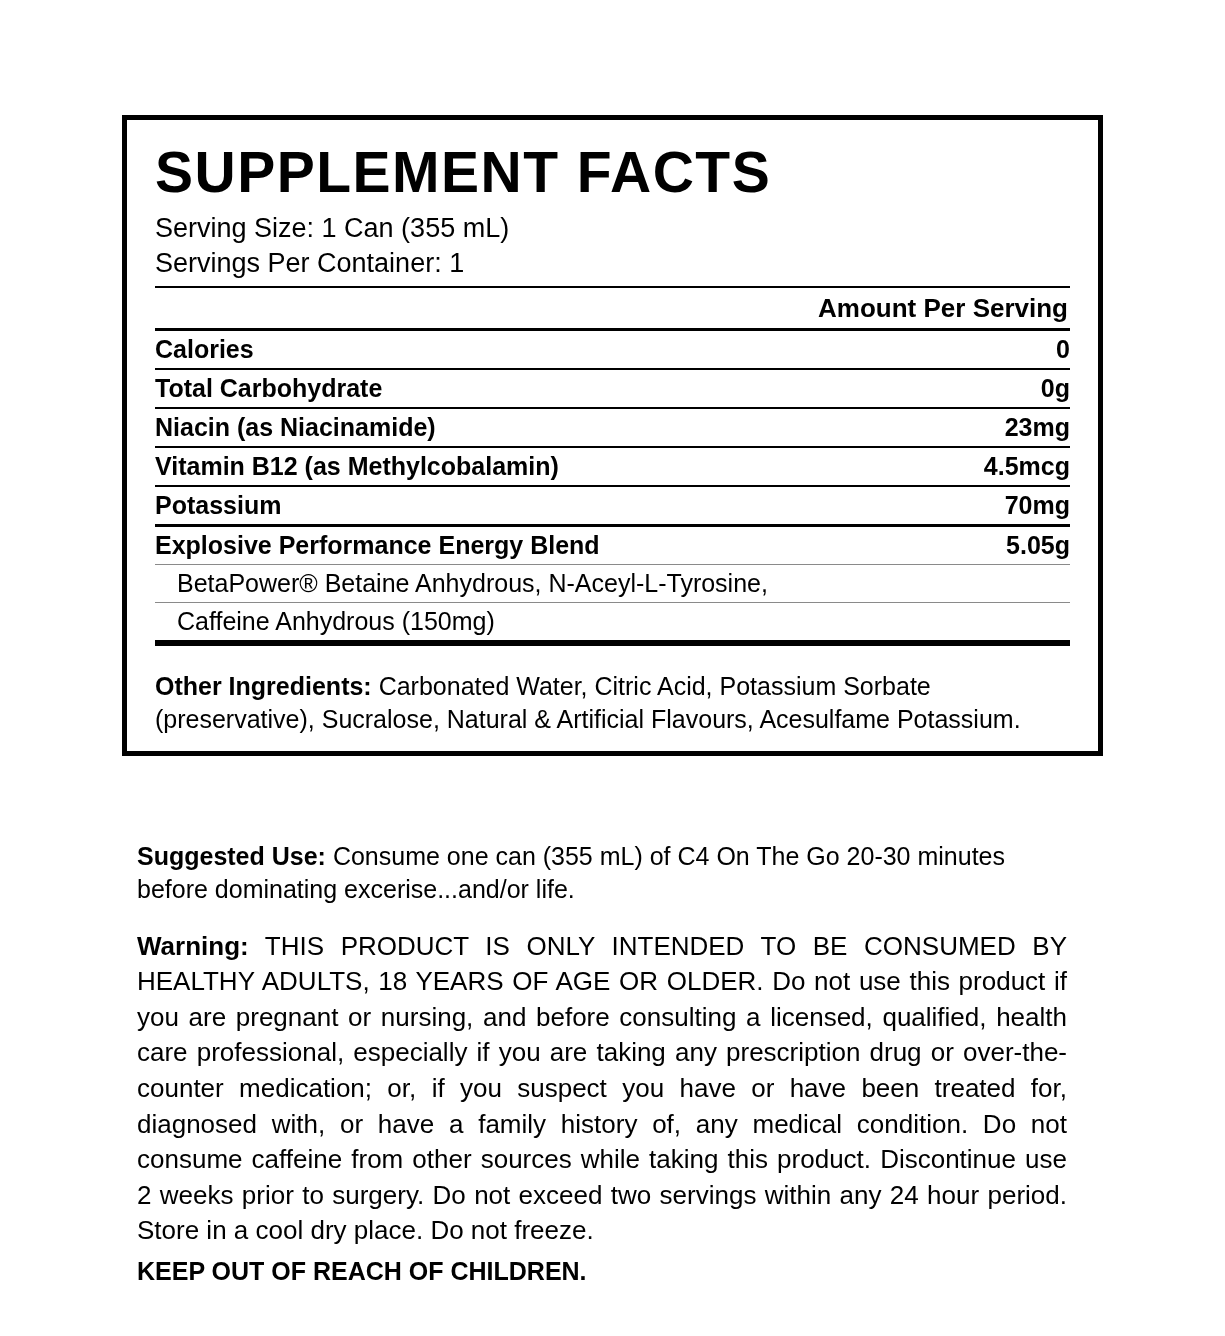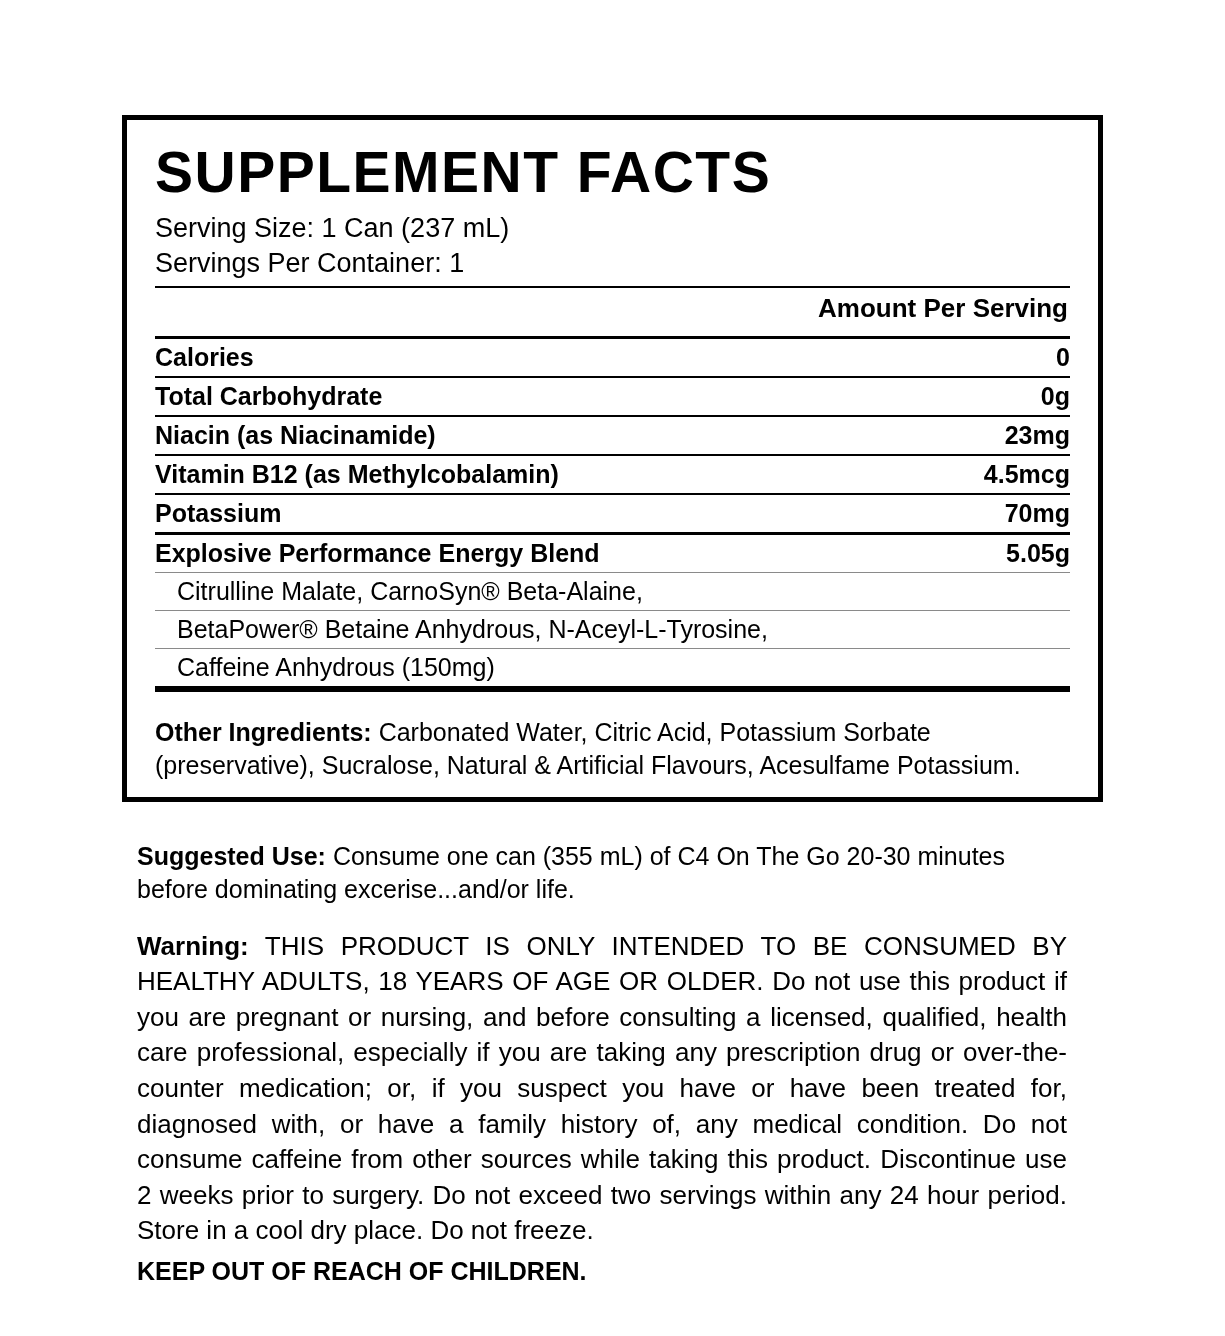--- a/index.html
+++ b/index.html
@@ -49,21 +49,21 @@
     font-weight: normal;
   }
 
   .rule-thin { border-top: 2px solid #000; margin-top: 6px; }
   .rule-med  { border-top: 3px solid #000; }
 
   .amount-row {
     text-align: right;
     font-size: 26px;
     font-weight: bold;
-    padding: 5px 2px 12px 0;
+    padding: 5px 2px 4px 0;
   }
 
   table.nutrition {
     width: 100%;
     border-collapse: collapse;
     font-size: 25px;
   }
   table.nutrition td {
     padding: 4px 0 4px 0;
     vertical-align: bottom;
@@ -119,21 +119,21 @@
 </style>
 </head>
 <body>
 
 <div class="page">
 
   <div class="facts-panel">
 
     <div class="facts-title">SUPPLEMENT FACTS</div>
 
-    <div class="serving-line">Serving Size: 1 Can (237 mL)</div>
+    <div class="serving-line">Serving Size: 1 Can (355 mL)</div>
     <div class="serving-line">Servings Per Container: 1</div>
 
     <div class="rule-thin"></div>
 
     <div class="amount-row">Amount Per Serving</div>
 
     <div class="rule-med"></div>
 
     <table class="nutrition">
       <tbody>
@@ -156,23 +156,20 @@
         <tr class="row-sep-med">
           <td class="name bold">Potassium</td>
           <td class="val bold">70mg</td>
         </tr>
 
         <tr class="row-sep-hair blend-row">
           <td class="name bold">Explosive Performance Energy Blend</td>
           <td class="val bold">5.05g</td>
         </tr>
         <tr class="row-sep-hair">
-          <td class="name reg indent" colspan="2">Citrulline Malate, CarnoSyn® Beta-Alaine,</td>
-        </tr>
-        <tr class="row-sep-hair">
           <td class="name reg indent" colspan="2">BetaPower® Betaine Anhydrous, N-Aceyl-L-Tyrosine,</td>
         </tr>
         <tr class="row-sep-thick">
           <td class="name reg indent" colspan="2">Caffeine Anhydrous (150mg)</td>
         </tr>
       </tbody>
     </table>
 
     <div class="other-ing">
       <span class="label">Other Ingredients:</span><span> Carbonated Water, Citric Acid, Potassium Sorbate (preservative), Sucralose, Natural &amp; Artificial Flavours, Acesulfame Potassium.</span>

